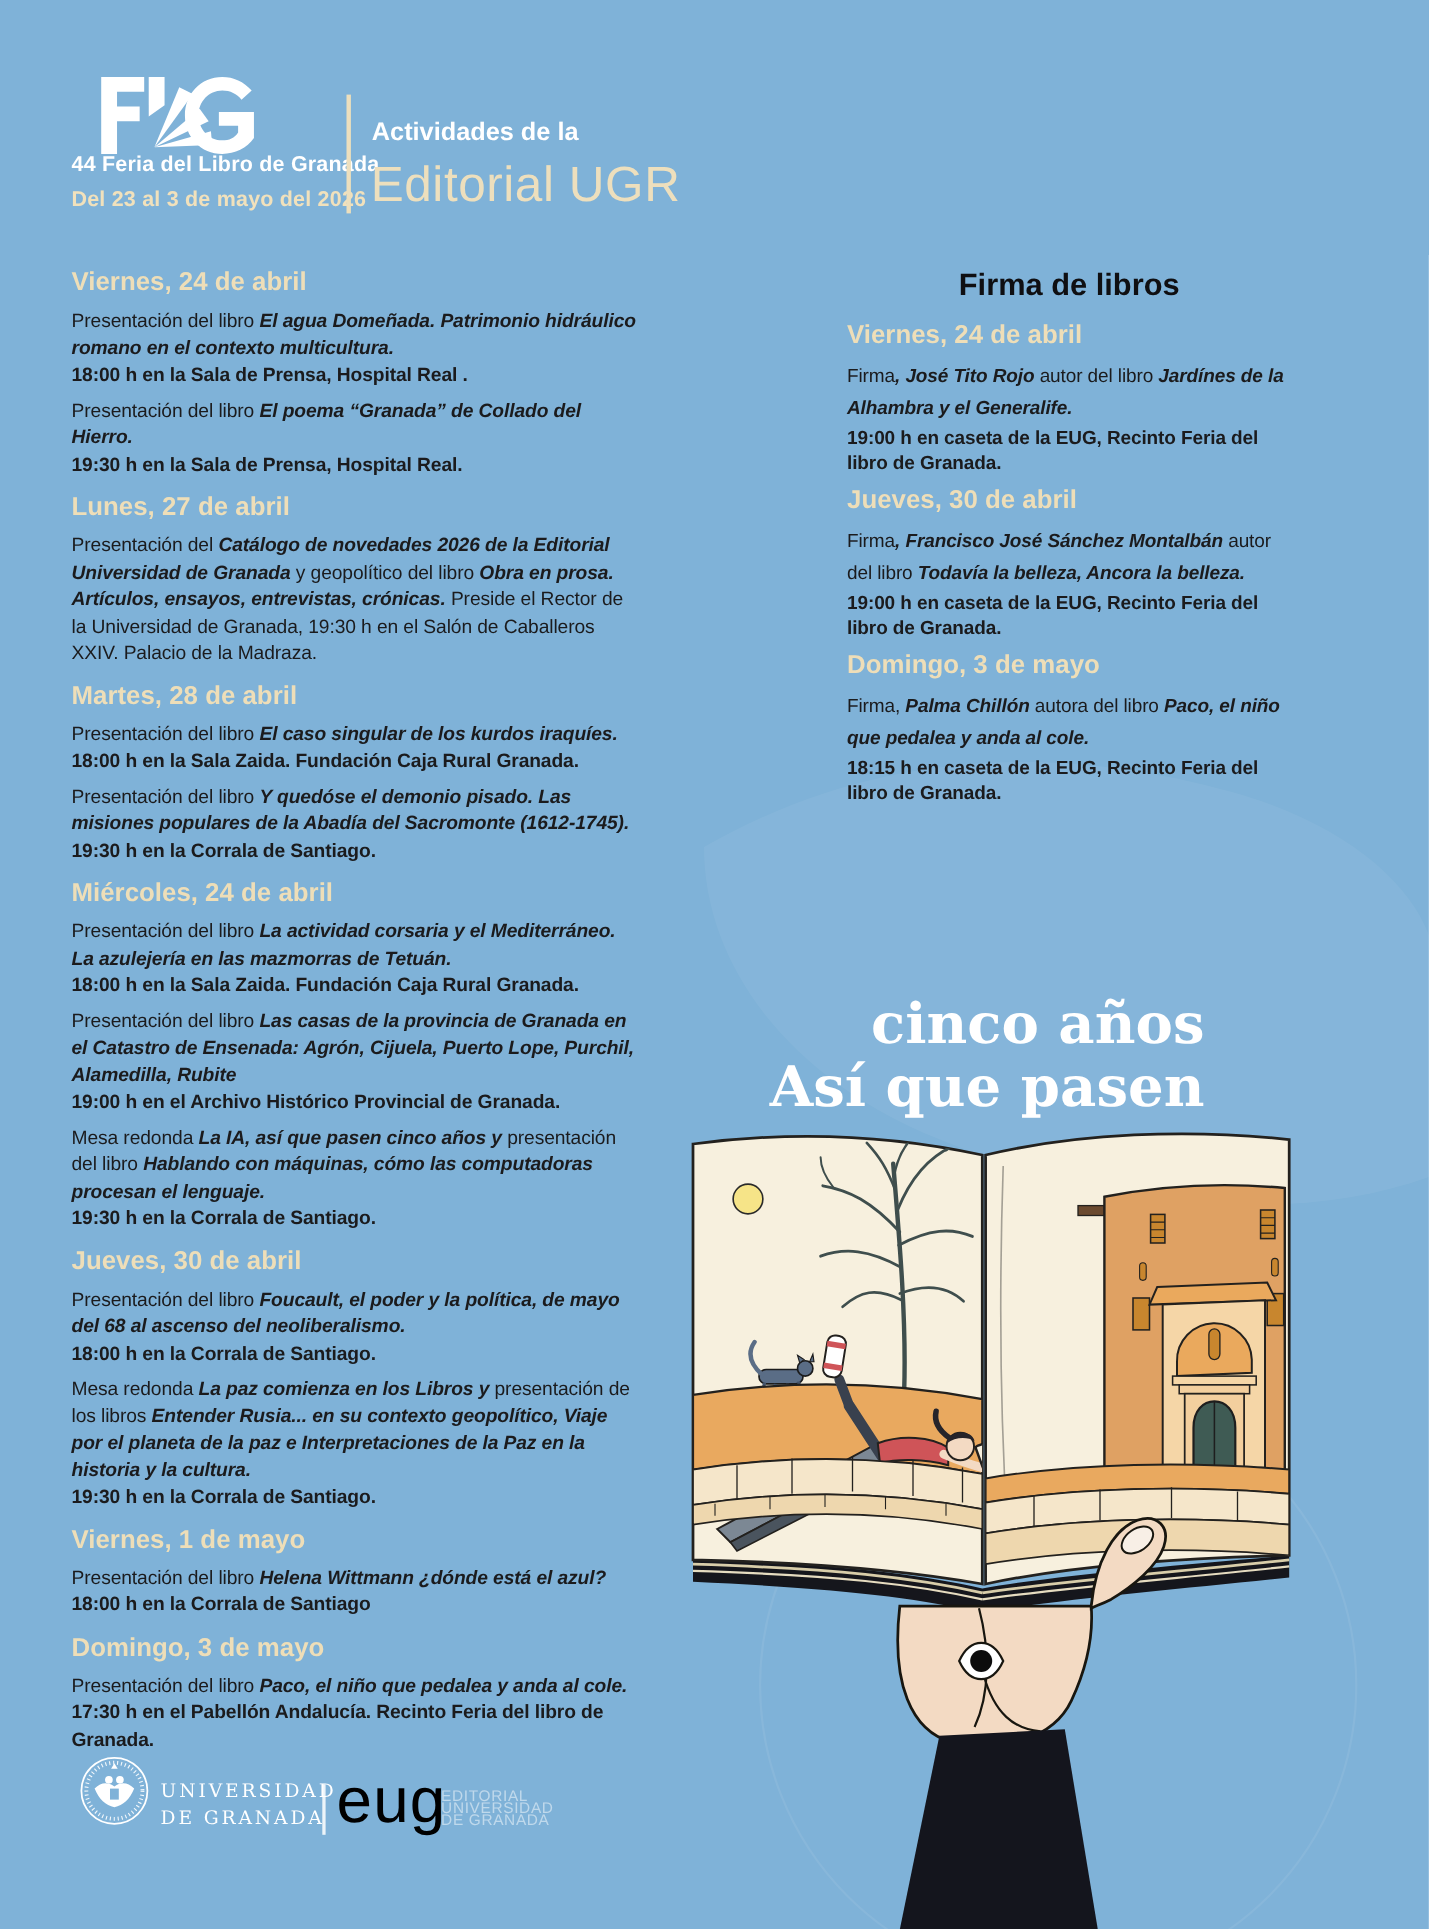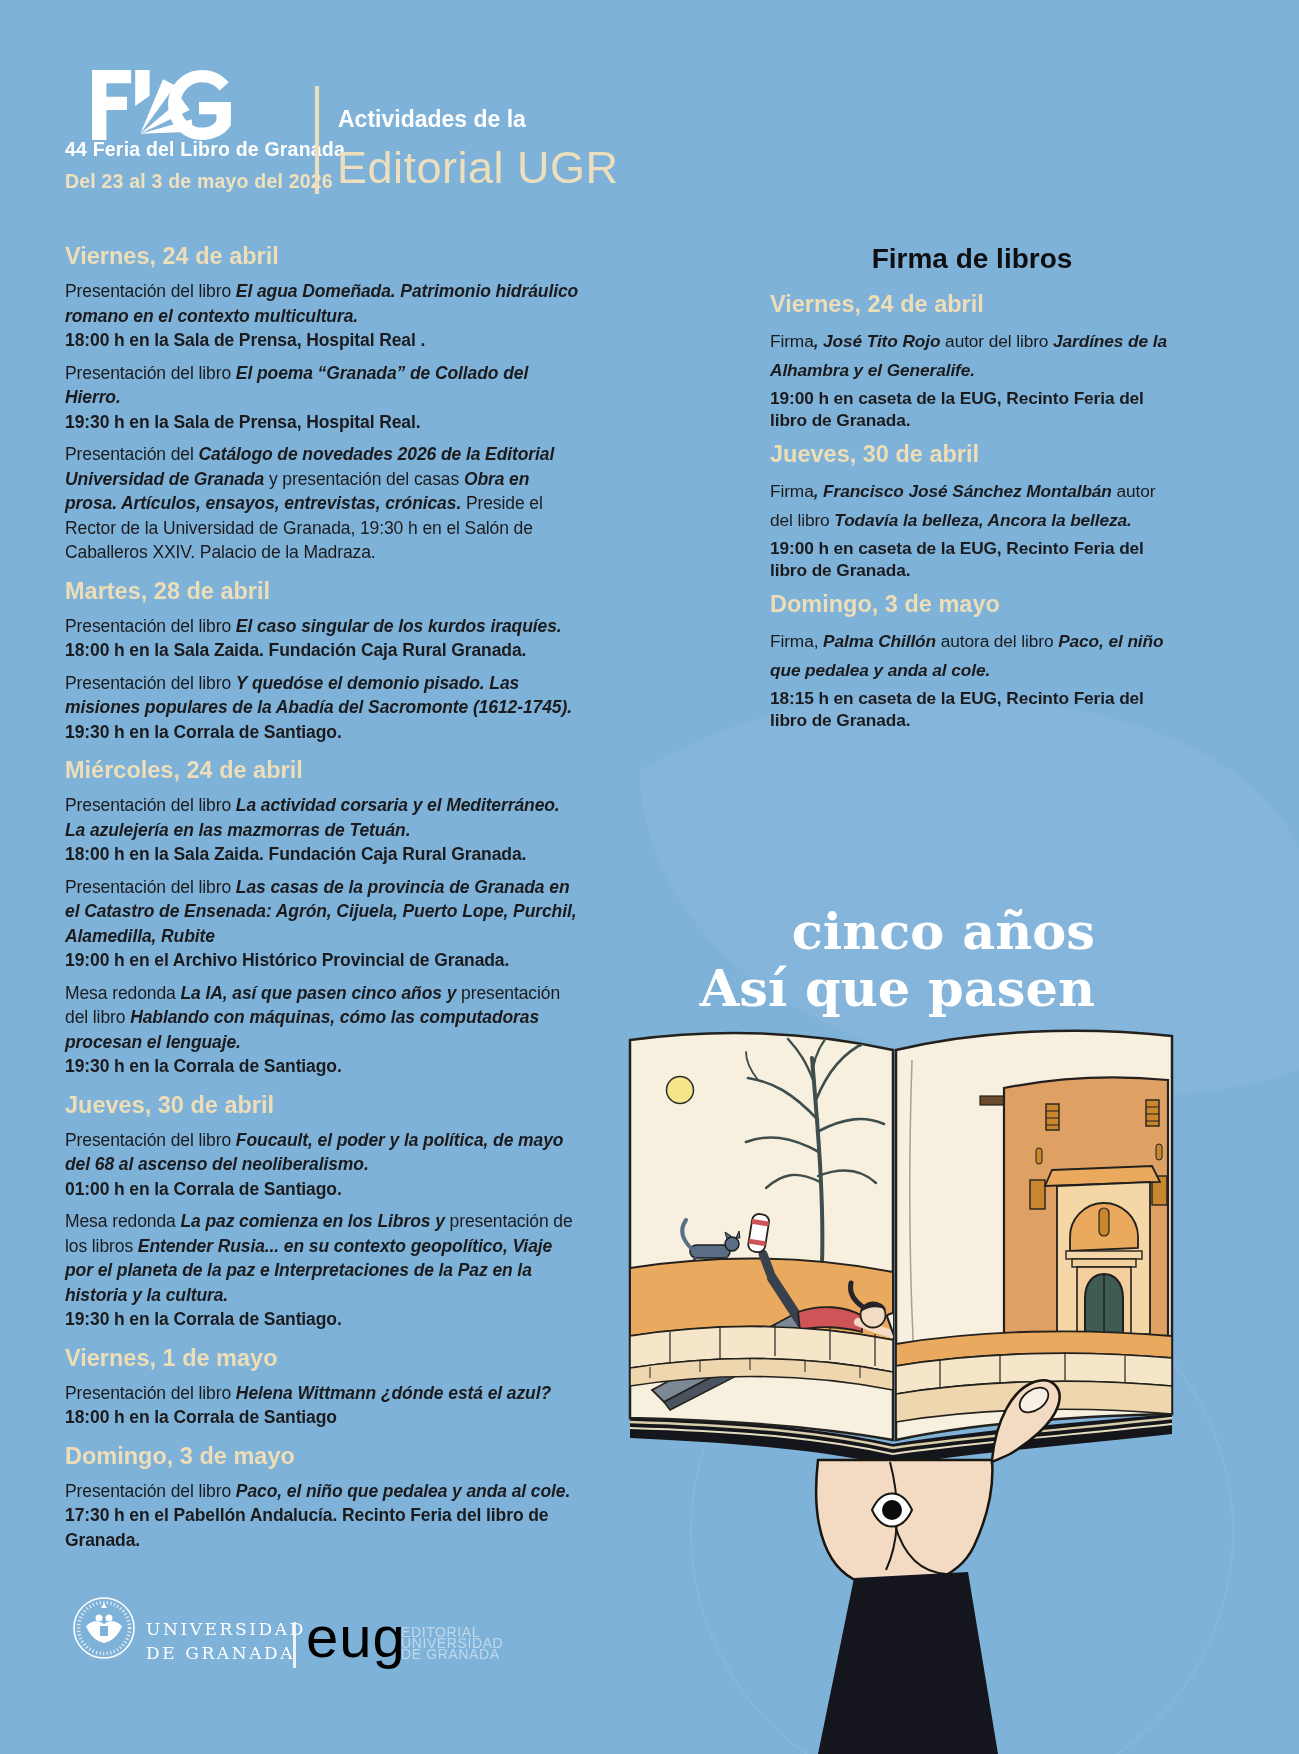--- a/index.html
+++ b/index.html
@@ -64,30 +64,31 @@
   <div class="fair-name">44 Feria del Libro de Granada</div>
   <div class="fair-dates">Del 23 al 3 de mayo del 2026</div>
   <div class="header-divider"></div>
   <div class="subtitle1">Actividades de la</div>
   <div class="subtitle2">Editorial UGR</div>
 
   <div class="schedule-left">
       <div class="day">Viernes, 24 de abril</div>
       <p class="event"><span>Presentación del libro </span><span class="bt">El agua Domeñada. Patrimonio hidráulico romano en el contexto multicultura.</span><span class="time">18:00 h en la Sala de Prensa, Hospital Real .</span></p>
       <p class="event"><span>Presentación del libro </span><span class="bt">El poema “Granada” de Collado del Hierro.</span><span class="time">19:30 h en la Sala de Prensa, Hospital Real.</span></p>
-      <p class="event"><span>Presentación del </span><span class="bt">Catálogo de novedades 2026 de la Editorial Universidad de Granada</span><span> y presentación del casas </span><span class="bt">Obra en prosa. Artículos, ensayos, entrevistas, crónicas.</span><span> Preside el Rector de la Universidad de Granada, 19:30 h en el Salón de Caballeros XXIV. Palacio de la Madraza.</span></p>
+      <div class="day">Lunes, 27 de abril</div>
+      <p class="event"><span>Presentación del </span><span class="bt">Catálogo de novedades 2026 de la Editorial Universidad de Granada</span><span> y geopolítico del libro </span><span class="bt">Obra en prosa. Artículos, ensayos, entrevistas, crónicas.</span><span> Preside el Rector de la Universidad de Granada, 19:30 h en el Salón de Caballeros XXIV. Palacio de la Madraza.</span></p>
       <div class="day">Martes, 28 de abril</div>
       <p class="event"><span>Presentación del libro </span><span class="bt">El caso singular de los kurdos iraquíes.</span><span class="time">18:00 h en la Sala Zaida. Fundación Caja Rural Granada.</span></p>
       <p class="event"><span>Presentación del libro </span><span class="bt">Y quedóse el demonio pisado. Las misiones populares de la Abadía del Sacromonte (1612-1745).</span><span class="time">19:30 h en la Corrala de Santiago.</span></p>
       <div class="day">Miércoles, 24 de abril</div>
       <p class="event"><span>Presentación del libro </span><span class="bt">La actividad corsaria y el Mediterráneo. La azulejería en las mazmorras de Tetuán.</span><span class="time">18:00 h en la Sala Zaida. Fundación Caja Rural Granada.</span></p>
       <p class="event"><span>Presentación del libro </span><span class="bt">Las casas de la provincia de Granada en el Catastro de Ensenada: Agrón, Cijuela, Puerto Lope, Purchil, Alamedilla, Rubite</span><span class="time">19:00 h en el Archivo Histórico Provincial de Granada.</span></p>
       <p class="event"><span>Mesa redonda </span><span class="bt">La IA, así que pasen cinco años y</span><span> presentación del libro </span><span class="bt">Hablando con máquinas, cómo las computadoras procesan el lenguaje.</span><span class="time">19:30 h en la Corrala de Santiago.</span></p>
       <div class="day">Jueves, 30 de abril</div>
-      <p class="event"><span>Presentación del libro </span><span class="bt">Foucault, el poder y la política, de mayo del 68 al ascenso del neoliberalismo.</span><span class="time">01:00 h en la Corrala de Santiago.</span></p>
+      <p class="event"><span>Presentación del libro </span><span class="bt">Foucault, el poder y la política, de mayo del 68 al ascenso del neoliberalismo.</span><span class="time">18:00 h en la Corrala de Santiago.</span></p>
       <p class="event"><span>Mesa redonda </span><span class="bt">La paz comienza en los Libros y</span><span> presentación de los libros </span><span class="bt">Entender Rusia... en su contexto geopolítico, Viaje por el planeta de la paz e Interpretaciones de la Paz en la historia y la cultura.</span><span class="time">19:30 h en la Corrala de Santiago.</span></p>
       <div class="day">Viernes, 1 de mayo</div>
       <p class="event"><span>Presentación del libro </span><span class="bt">Helena Wittmann ¿dónde está el azul?</span><span class="time">18:00 h en la Corrala de Santiago</span></p>
       <div class="day">Domingo, 3 de mayo</div>
       <p class="event"><span>Presentación del libro </span><span class="bt">Paco, el niño que pedalea y anda al cole.</span><span class="time">17:30 h en el Pabellón Andalucía. Recinto Feria del libro de Granada.</span></p>
     </div>
 
   <div class="firma">
     <h2 class="firma-title">Firma de libros</h2>
     <div>

